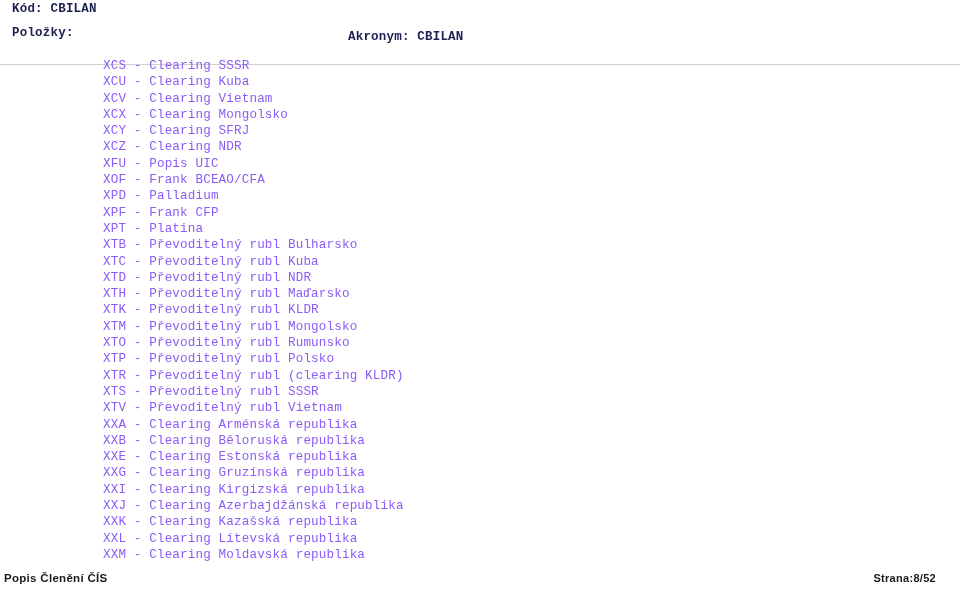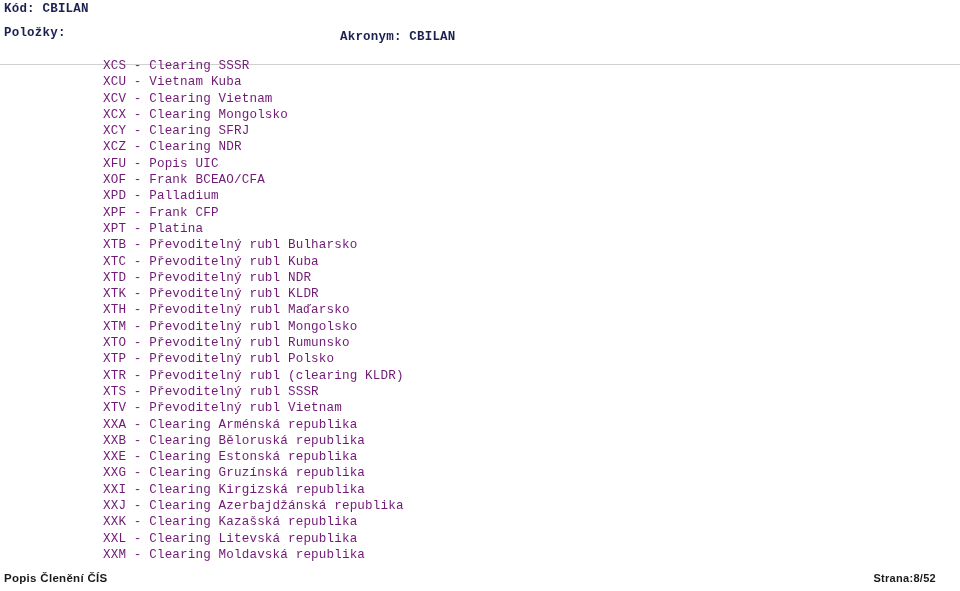--- a/index.html
+++ b/index.html
@@ -12,21 +12,21 @@
     height: 591px;
     position: relative;
     overflow: hidden;
     font-family: "Liberation Mono", "DejaVu Sans Mono", monospace;
     -webkit-font-smoothing: antialiased;
   }
 
   
   .doc-header {
     position: absolute;
-    left: 0;
+    left: 8px;
     top: 0;
     width: 885px;
     height: 56px;
   }
   .hdr-row {
     position: absolute;
     left: 4px;
     width: 952px;
     height: 16px;
     font-family: "Liberation Mono", "DejaVu Sans Mono", monospace;
@@ -71,21 +71,21 @@
     top: 58px;
     width: 960px;
   }
   .item-row {
     position: relative;
     height: 16.3px;
     line-height: 16.3px;
     padding-left: 103px;
     font-family: "Liberation Mono", "DejaVu Sans Mono", monospace;
     font-size: 12.6px;
-    color: #701a75;
+    color: #8b5cf6;
     white-space: pre;
     letter-spacing: 0.15px;
   }
 
   
   .doc-footer {
     position: absolute;
     left: 0;
     top: 572px;
     width: 960px;
@@ -127,35 +127,35 @@
 
   <div class="hdr-row r2">Položky:</div>
 
 
 </div>
 
 <hr class="rule">
 
 <div class="items" id="items-list">
     <div class="item-row">XCS - Clearing SSSR</div>
-    <div class="item-row">XCU - Vietnam Kuba</div>
+    <div class="item-row">XCU - Clearing Kuba</div>
     <div class="item-row">XCV - Clearing Vietnam</div>
     <div class="item-row">XCX - Clearing Mongolsko</div>
     <div class="item-row">XCY - Clearing SFRJ</div>
     <div class="item-row">XCZ - Clearing NDR</div>
     <div class="item-row">XFU - Popis UIC</div>
     <div class="item-row">XOF - Frank BCEAO/CFA</div>
     <div class="item-row">XPD - Palladium</div>
     <div class="item-row">XPF - Frank CFP</div>
     <div class="item-row">XPT - Platina</div>
     <div class="item-row">XTB - Převoditelný rubl Bulharsko</div>
     <div class="item-row">XTC - Převoditelný rubl Kuba</div>
     <div class="item-row">XTD - Převoditelný rubl NDR</div>
+    <div class="item-row">XTH - Převoditelný rubl Maďarsko</div>
     <div class="item-row">XTK - Převoditelný rubl KLDR</div>
-    <div class="item-row">XTH - Převoditelný rubl Maďarsko</div>
     <div class="item-row">XTM - Převoditelný rubl Mongolsko</div>
     <div class="item-row">XTO - Převoditelný rubl Rumunsko</div>
     <div class="item-row">XTP - Převoditelný rubl Polsko</div>
     <div class="item-row">XTR - Převoditelný rubl (clearing KLDR)</div>
     <div class="item-row">XTS - Převoditelný rubl SSSR</div>
     <div class="item-row">XTV - Převoditelný rubl Vietnam</div>
     <div class="item-row">XXA - Clearing Arménská republika</div>
     <div class="item-row">XXB - Clearing Běloruská republika</div>
     <div class="item-row">XXE - Clearing Estonská republika</div>
     <div class="item-row">XXG - Clearing Gruzínská republika</div>

